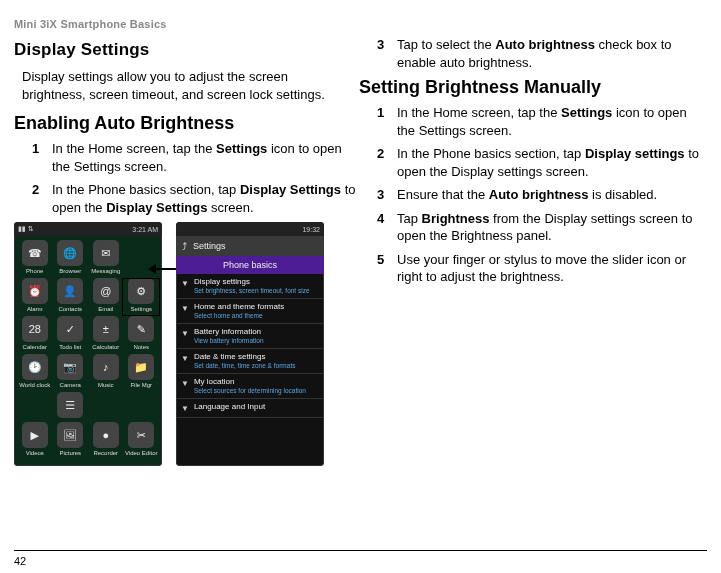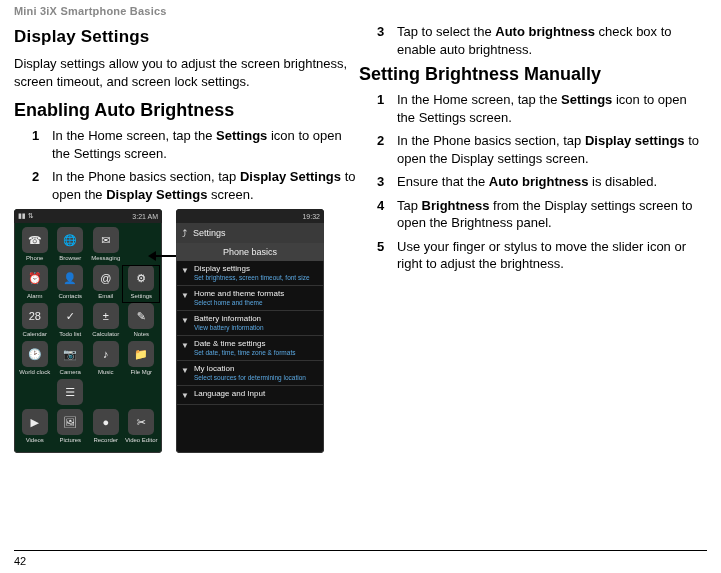--- a/index.html
+++ b/index.html
@@ -11,40 +11,40 @@
     background: #fff;
     width: 721px;
     height: 573px;
     overflow: hidden;
     position: relative;
   }
   .header {
     font-size: 11px;
     font-weight: bold;
     color: #888;
-    padding: 5px 14px 0;
+    padding: 18px 14px 0;
     letter-spacing: 0.2px;
   }
   .columns {
     display: flex;
     padding: 4px 14px 0;
   }
   .col {
     flex: 1;
   }
   .col-left { flex: 0 0 345px; }
   .col-right { flex: 1; }
   h2.section-title {
     font-size: 17px;
     font-weight: bold;
     margin: 6px 0 8px;
     letter-spacing: 0.2px;
   }
   p.intro {
-    margin: 0 0 10px;
+    margin: 0 8px 10px;
     font-size: 13px;
     line-height: 1.35;
   }
   h3.subhead {
     font-size: 18px;
     font-weight: bold;
     margin: 6px 0 6px;
   }
   ol.steps {
     list-style: none;
@@ -150,21 +150,21 @@
     font-size: 9px;
     gap: 6px;
     padding: 0 6px;
     color: #eee;
   }
   .arrowback {
     font-size: 10px;
   }
   .grouphead {
     height: 18px;
-    background: #404040;
+    background: #4c1d95;
     font-size: 9px;
     display: flex;
     align-items: center;
     justify-content: center;
     color: #eee;
   }
   .setrow {
     display: flex;
     align-items: flex-start;
     gap: 5px;

